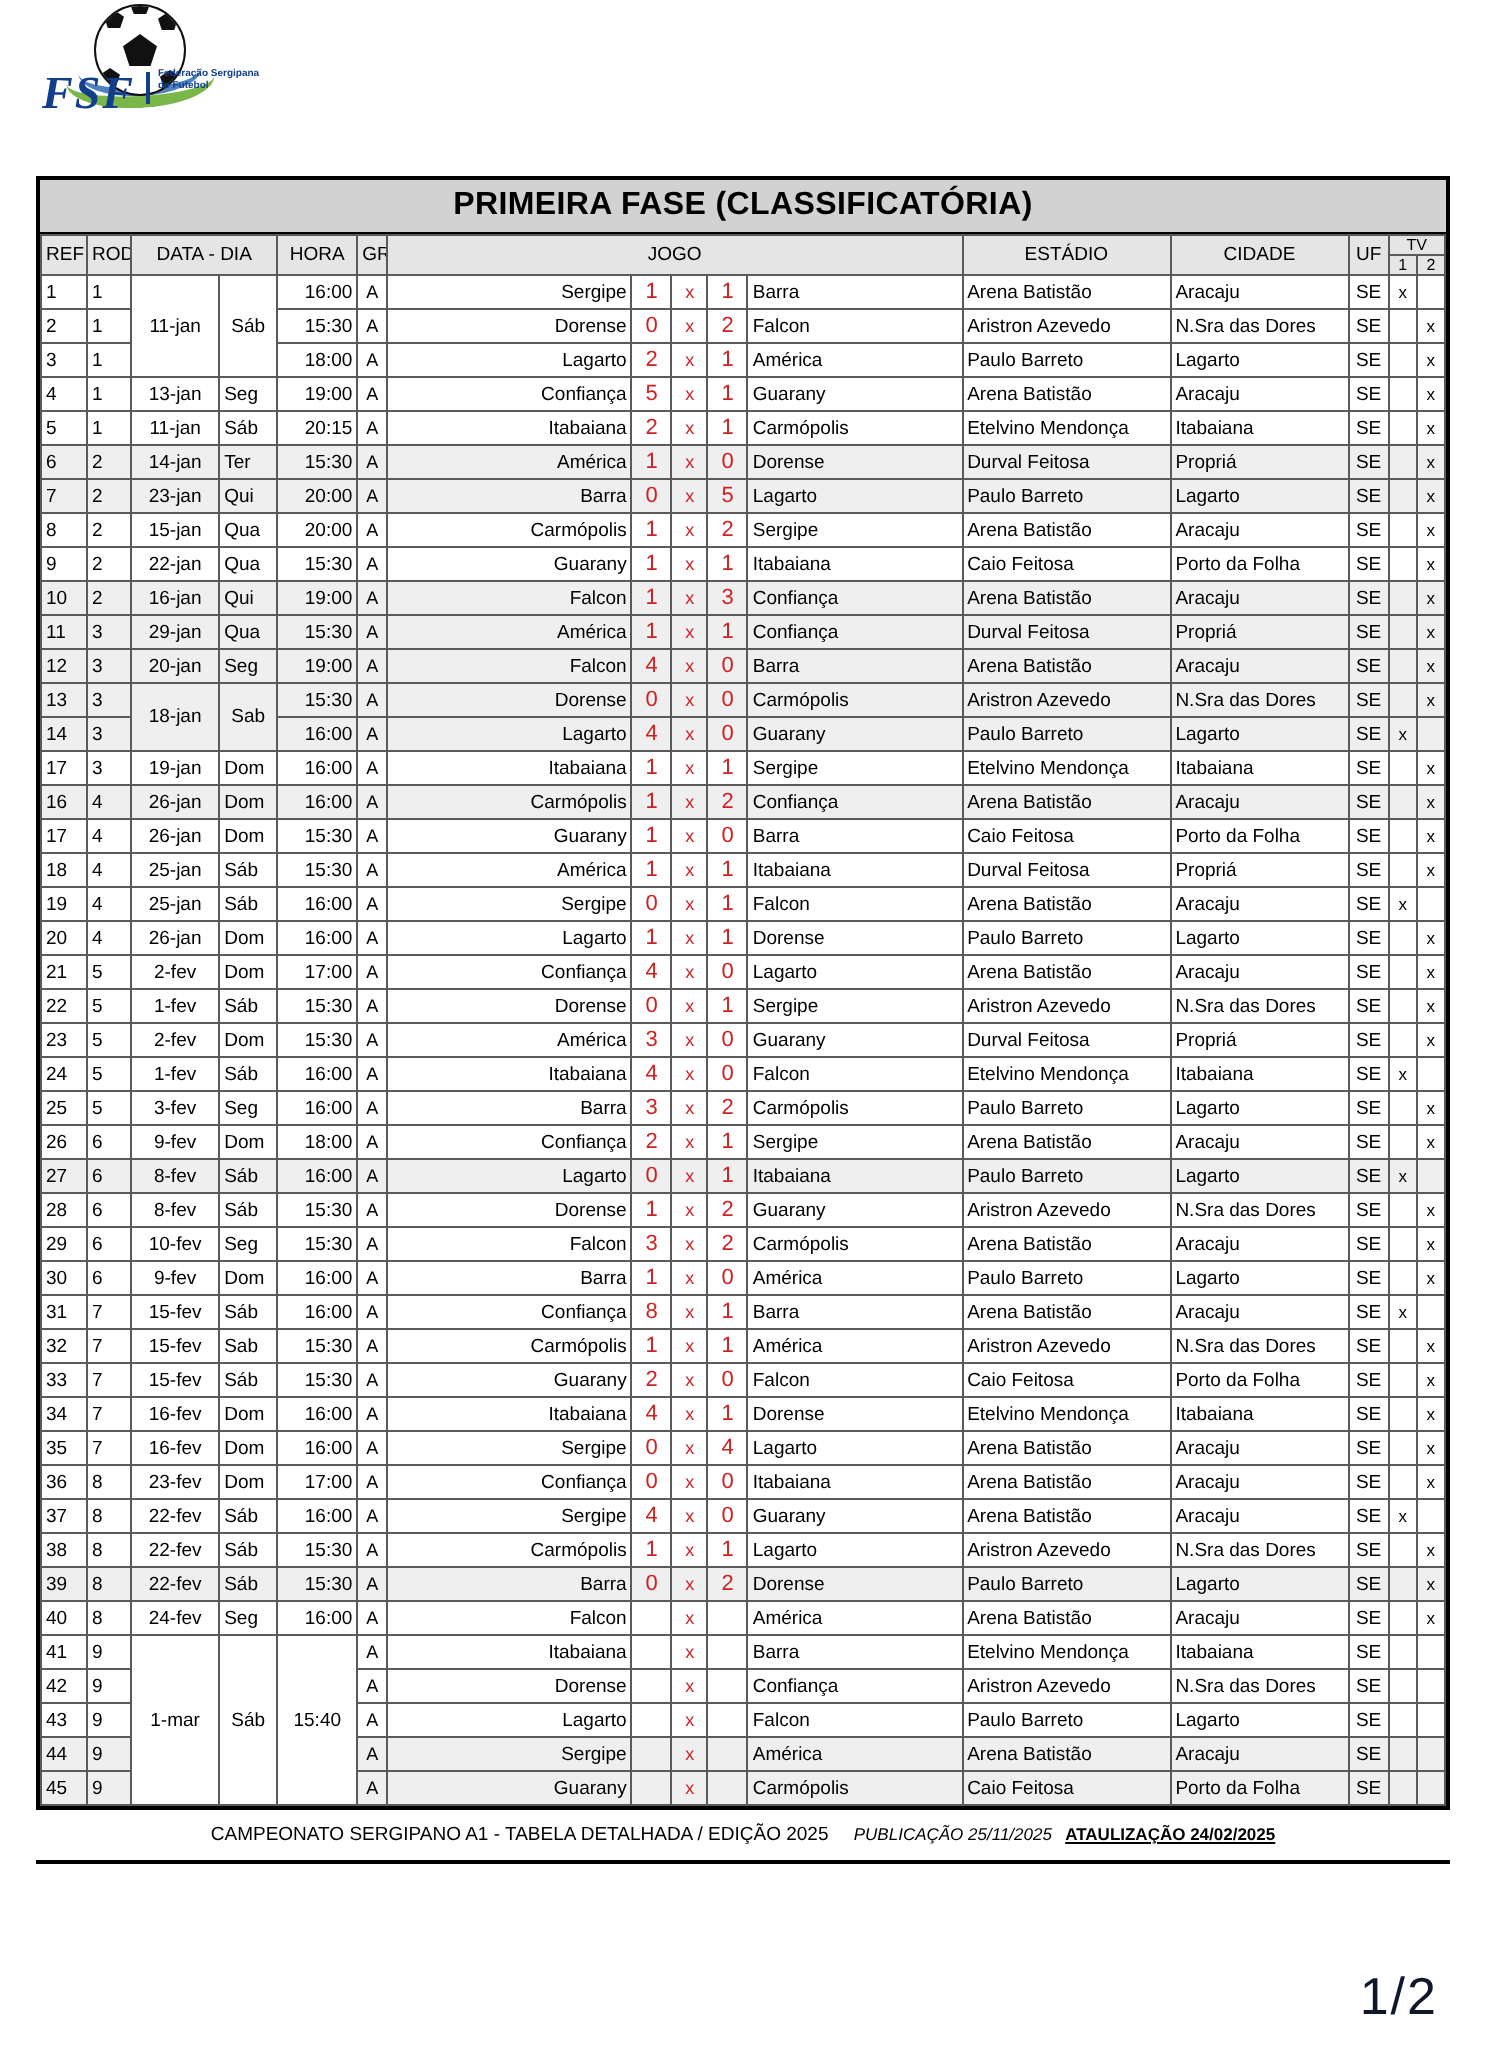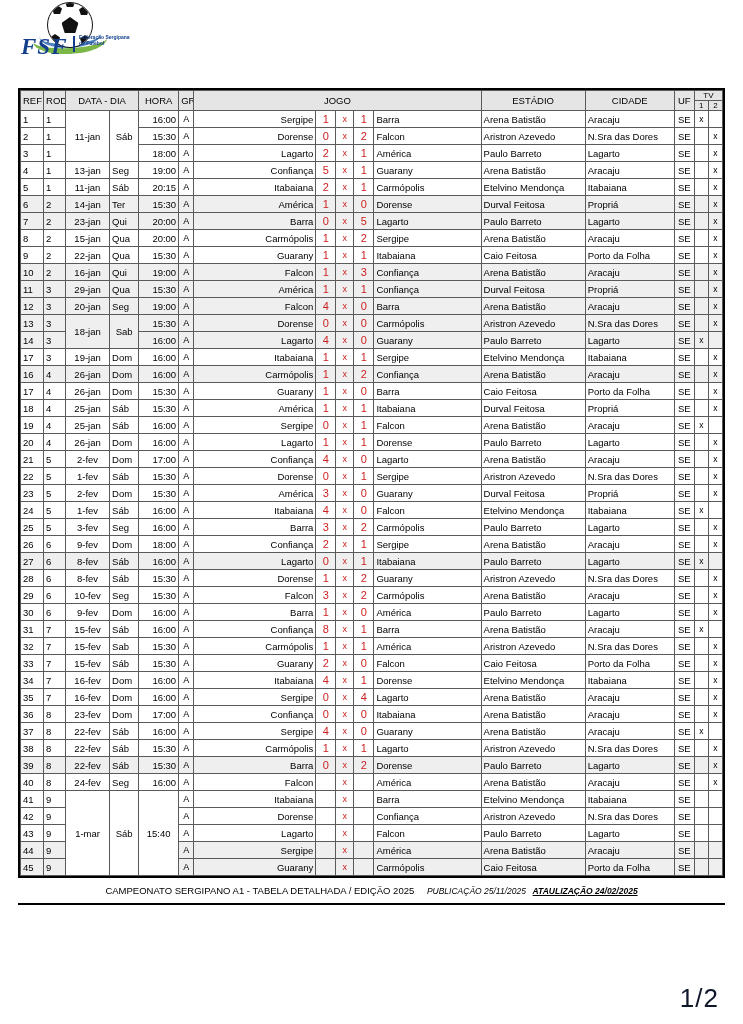--- a/index.html
+++ b/index.html
@@ -150,21 +150,21 @@
   
   .footer{
     margin:0 18px;
     border-bottom:2px solid #000;
     padding:7px 0 7px 0;
     text-align:center;
     font-size:9.5px;
   }
   .footer .f-main{font-weight:normal;}
   .footer .f-pub{font-style:italic;font-size:8.5px;margin-left:10px;}
-  .footer .f-upd{font-style:italic;font-weight:bold;text-decoration:underline;font-size:8.5px;margin-left:4px;}
+  .footer .f-upd{font-weight:bold;text-decoration:underline;font-size:8.5px;margin-left:4px;}
   .pagenum{
     position:absolute;right:24px;bottom:10px;
     font-size:26px;color:#0f172a;font-weight:normal;
     letter-spacing:1px;
     margin-left:24px;
   }
 </style>
 </head>
 <body>
 
@@ -183,20 +183,21 @@
           <span class="ball-p bp5"></span>
         </div>
         <div class="fsf-text">FSF</div>
         <div class="fsf-bar"></div>
         <div class="fsf-sub">Federação Sergipana de Futebol</div>
       </div>
     </div>
   </div>
 
   <div class="frame">
+    <div class="phase-banner">PRIMEIRA FASE (CLASSIFICATÓRIA)</div>
 
     <table class="sched">
       <colgroup>
         <col class="c-ref">
           <col class="c-rod">
           <col class="c-data">
           <col class="c-dia">
         <col class="c-hora">
           <col class="c-gr">
           <col class="c-home">

